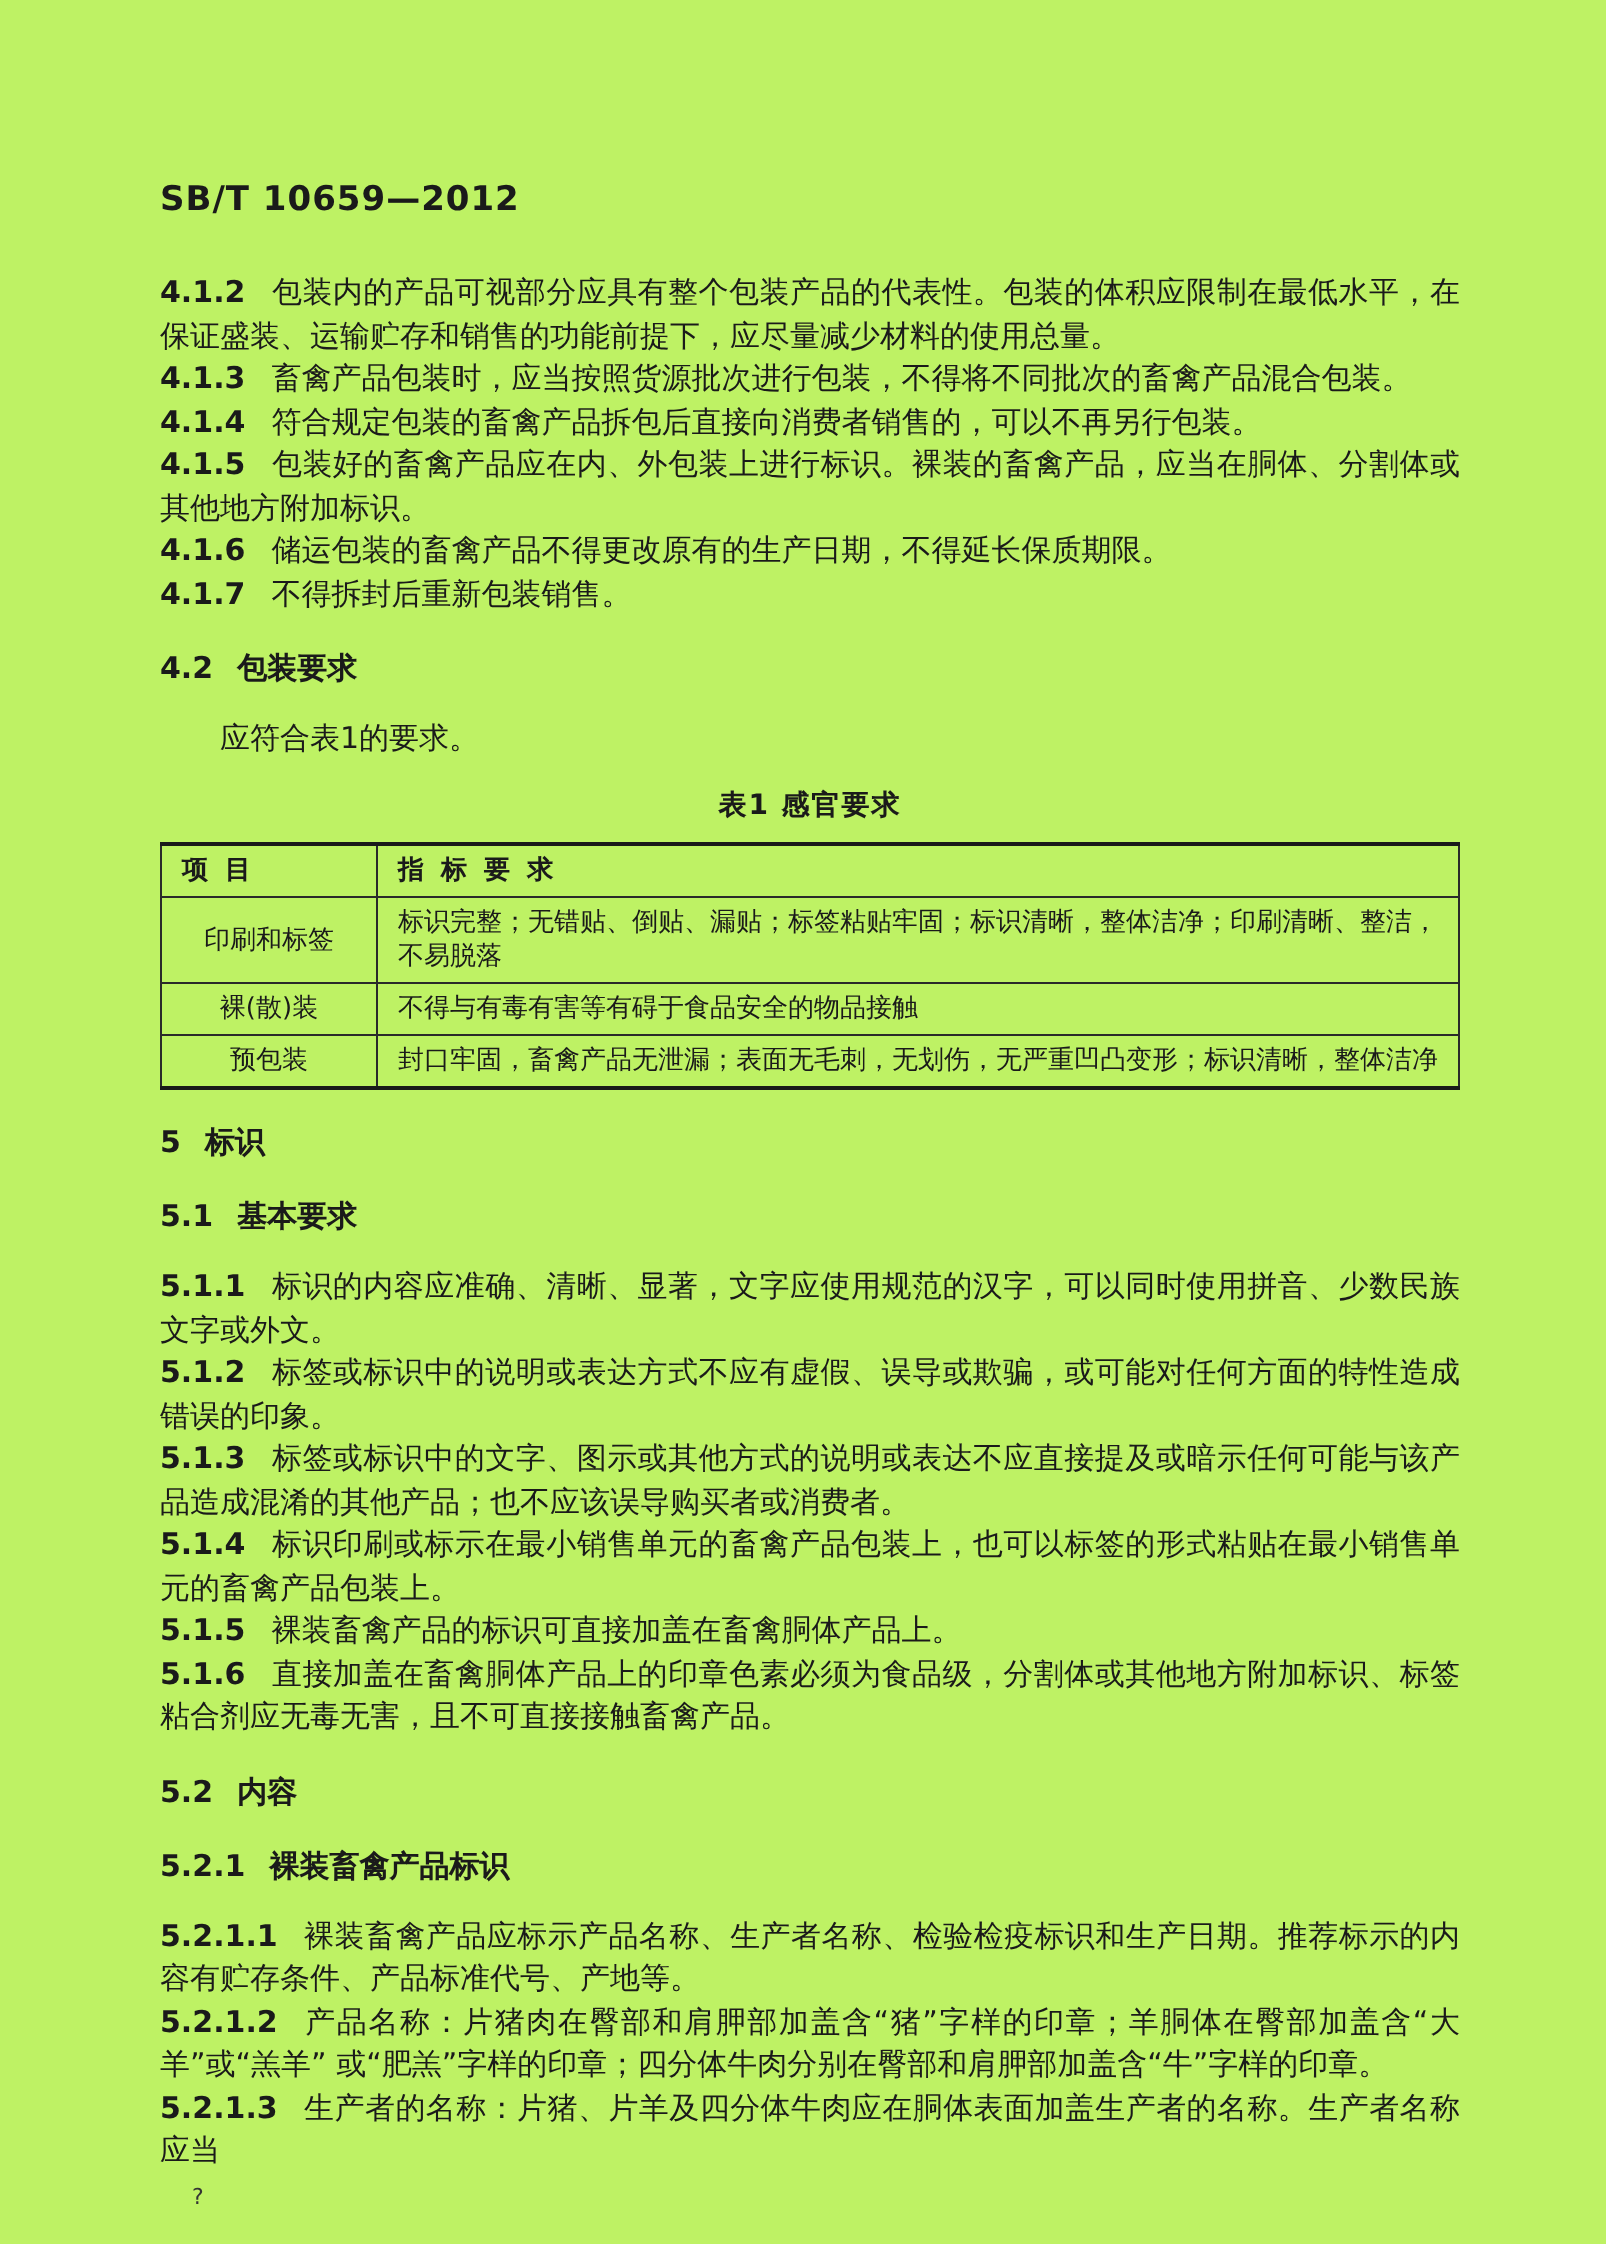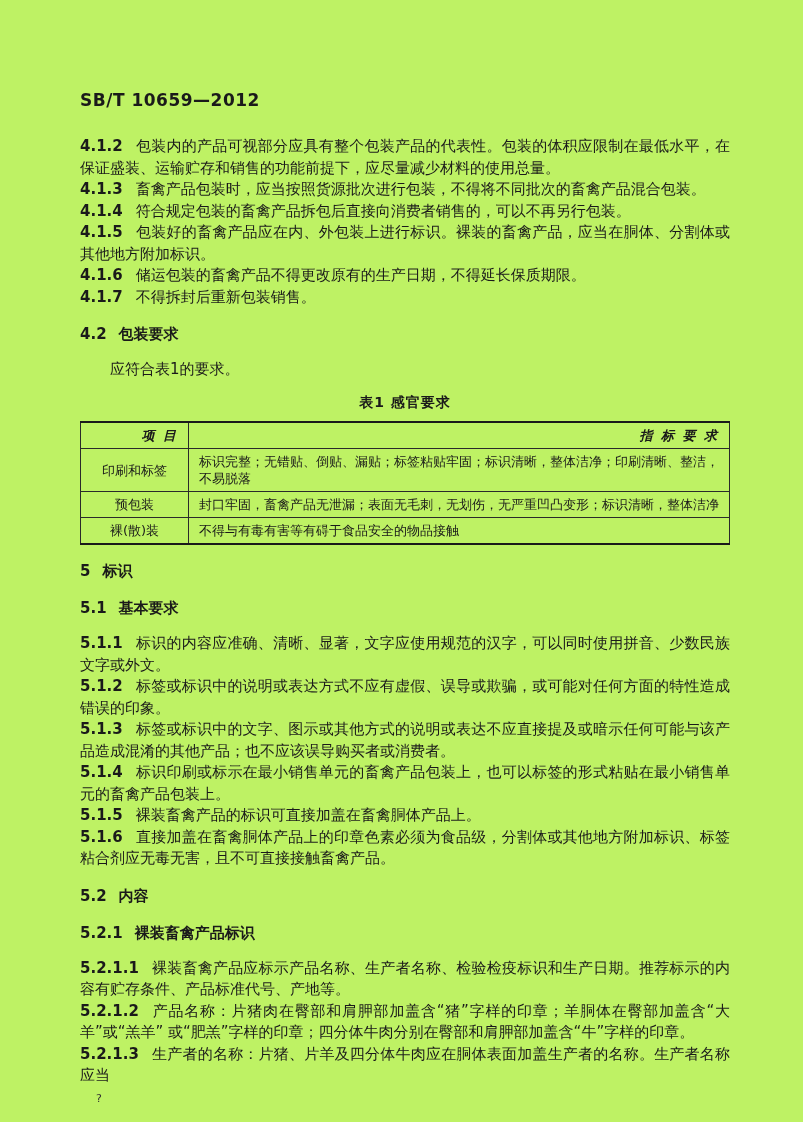--- a/index.html
+++ b/index.html
@@ -63,21 +63,21 @@
     border-bottom: 2px solid #1a1a1a;
     table-layout: fixed;
   }
   table.req-table th,
   table.req-table td {
     border: 1px solid #2a2a2a;
     padding: 4px 10px;
     line-height: 17px;
     vertical-align: middle;
   }
-  table.req-table th { font-weight: bold; text-align: right; letter-spacing: 2px; font-style: italic; }
+  table.req-table th { font-weight: bold; text-align: left; letter-spacing: 2px; }
   table.req-table td.col-item { text-align: center; }
   table.req-table td.col-req { text-align: left; }
   col.c-item { width: 108px; }
   .sec5-gap { margin-top: 30px; }
   .h-sub-gap { margin-top: 18px; }
   .stray-mark {
     display: inline-block;
     margin-left: 16px;
     font-size: 11px;
     color: #333;
@@ -114,26 +114,26 @@
         <th>项  目</th>
         <th>指 标 要 求</th>
       </tr>
     </thead>
     <tbody>
       <tr>
         <td class="col-item">印刷和标签</td>
         <td class="col-req">标识完整；无错贴、倒贴、漏贴；标签粘贴牢固；标识清晰，整体洁净；印刷清晰、整洁，不易脱落</td>
       </tr>
       <tr>
+        <td class="col-item">裸(散)装</td>
+        <td class="col-req">不得与有毒有害等有碍于食品安全的物品接触</td>
+      </tr>
+      <tr>
         <td class="col-item">预包装</td>
         <td class="col-req">封口牢固，畜禽产品无泄漏；表面无毛刺，无划伤，无严重凹凸变形；标识清晰，整体洁净</td>
-      </tr>
-      <tr>
-        <td class="col-item">裸(散)装</td>
-        <td class="col-req">不得与有毒有害等有碍于食品安全的物品接触</td>
       </tr>
     </tbody>
   </table>
 
   <p class="heading sec5-gap"><span class="cnum">5</span><span>标识</span></p>
 
   <p class="heading h-sub-gap"><span class="cnum">5.1</span><span>基本要求</span></p>
 
   <p class="clause"><span class="cnum">5.1.1</span><span>标识的内容应准确、清晰、显著，文字应使用规范的汉字，可以同时使用拼音、少数民族文字或外文。</span></p>
   <p class="clause"><span class="cnum">5.1.2</span><span>标签或标识中的说明或表达方式不应有虚假、误导或欺骗，或可能对任何方面的特性造成错误的印象。</span></p>

